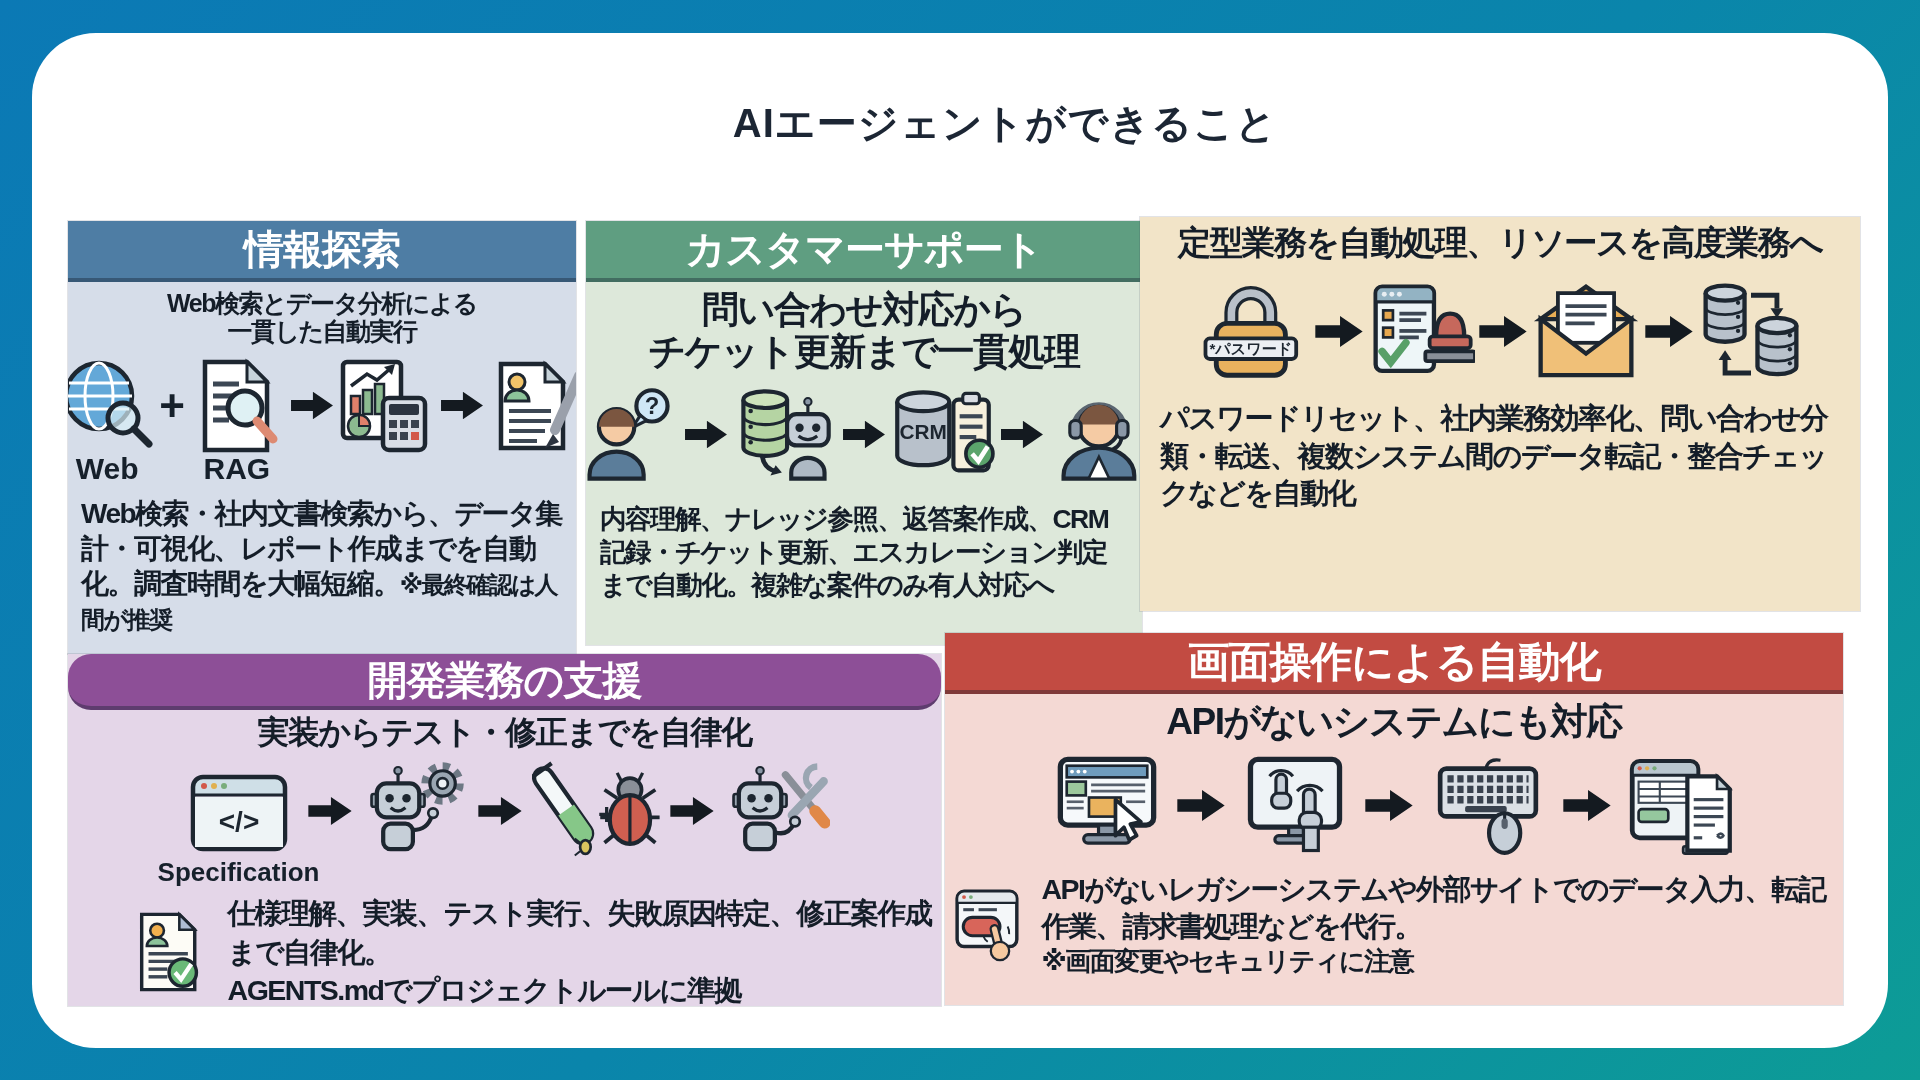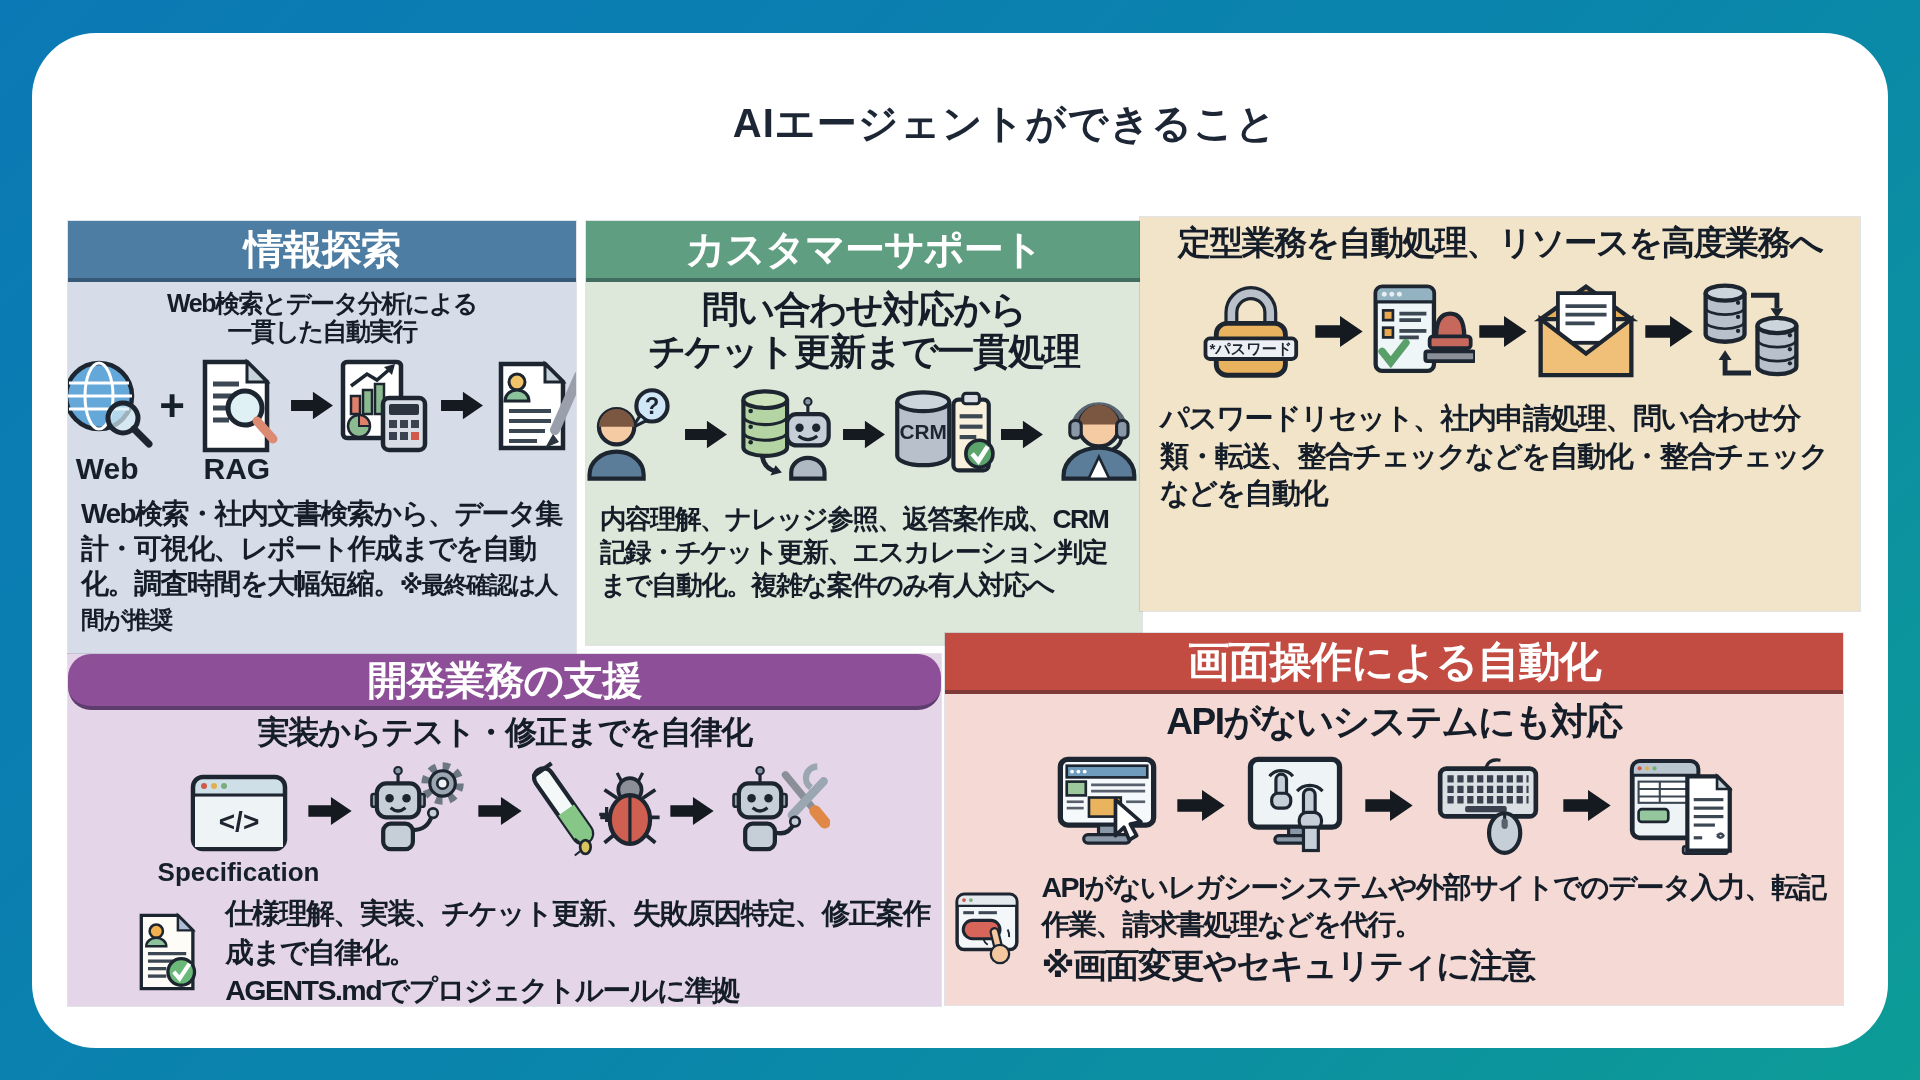--- a/index.html
+++ b/index.html
@@ -38,21 +38,21 @@
   #p0 .desc{font-size:28px;margin-top:40px;padding:0 13px;}
   #p0 .note{font-size:24px;}
   #p1 .subtitle{font-size:37px;}
   #p1 .desc{font-size:26.5px;margin-top:16px;padding:0 14px;}
   #p2 .subtitle{font-size:33.5px;}
   #p2 .desc{font-size:29px;margin-top:14px;padding:0 20px;line-height:1.3;}
   #p3 .subtitle{font-size:32px;margin-top:4px;}
   #p3 .desc{font-size:28.5px;white-space:pre-line;line-height:1.35;}
   #p4 .subtitle{font-size:37px;}
   #p4 .desc{font-size:28.5px;line-height:1.3;}
-  #p4 .note{font-size:34px;}
+  #p4 .note{font-size:26px;}
   #p0 .flow{margin-top:10px;}
   #p1 .flow{margin-top:10px;gap:2px;}
   #p2 .flow{margin-top:16px;}
   #p3 .flow{margin-top:8px;gap:6px;}
   #p4 .flow{margin-top:10px;gap:8px;}
   #p3 .descrow{margin-top:30px;align-self:flex-start;padding-left:60px;}
   #p4 .descrow{margin-top:10px;padding:0 6px;}
   svg{display:block;}
 </style>
 </head>
@@ -267,21 +267,21 @@
           <path d="M56 70 a18 7 0 0 0 36 0" fill="none" stroke="#1d2630" stroke-width="2.5"></path>
           <circle cx="86" cy="53" r="2" fill="#1d2630"></circle>
             <circle cx="86" cy="66" r="2" fill="#1d2630"></circle>
             <circle cx="86" cy="79" r="2" fill="#1d2630"></circle>
           <path d="M50 16 h24 v12" fill="none" stroke="#1d2630" stroke-width="4.5"></path>
           <polygon points="74,37 68,28 80,28" fill="#1d2630"></polygon>
           <path d="M50 88 h-24 v-12" fill="none" stroke="#1d2630" stroke-width="4.5"></path>
           <polygon points="26,67 20,76 32,76" fill="#1d2630"></polygon>
         </svg>
       </div>
-      <div class="desc">パスワードリセット、社内申請処理、問い合わせ分類・転送、整合チェックなどを自動化・整合チェックなどを自動化</div>
+      <div class="desc">パスワードリセット、社内業務効率化、問い合わせ分類・転送、複数システム間のデータ転記・整合チェックなどを自動化</div>
     </div>
   </section>
 
   <section class="panel" id="p3">
     <div class="phead">開発業務の支援</div>
     <div class="pbody">
       <div class="subtitle">実装からテスト・修正までを自律化</div>
       <div class="flow">
         <div class="istack">
           <svg viewBox="0 0 100 100" width="118" height="100">
@@ -367,21 +367,21 @@
           <path d="M60 6 L78 24 H60 Z" fill="#aebdd4" stroke="#1d2630" stroke-width="3"></path>
           <circle cx="34" cy="25" r="8" fill="#f2b04e" stroke="#1d2630" stroke-width="3"></circle>
           <path d="M22 43 a12 10 0 0 1 24 0 Z" fill="#8cc39a" stroke="#1d2630" stroke-width="3"></path>
           <line x1="24" y1="52" x2="70" y2="52" stroke="#3c4754" stroke-width="4"></line>
           <line x1="24" y1="61" x2="70" y2="61" stroke="#3c4754" stroke-width="4"></line>
           <line x1="24" y1="70" x2="46" y2="70" stroke="#3c4754" stroke-width="4"></line>
           <line x1="24" y1="79" x2="46" y2="79" stroke="#3c4754" stroke-width="4"></line>
           <circle cx="64" cy="74" r="16" fill="#6ab978" stroke="#1d2630" stroke-width="4"></circle>
           <polyline points="55,74 62,82 74,64" fill="none" stroke="#fff" stroke-width="5"></polyline>
         </svg>
-        <div class="desc">仕様理解、実装、チケット更新、失敗原因特定、修正案作成まで自律化。
+        <div class="desc">仕様理解、実装、テスト実行、失敗原因特定、修正案作成まで自律化。
 AGENTS.mdでプロジェクトルールに準拠</div>
       </div>
     </div>
   </section>
 
   <section class="panel" id="p4">
     <div class="phead">画面操作による自動化</div>
     <div class="pbody">
       <div class="subtitle">APIがないシステムにも対応</div>
       <div class="flow">

